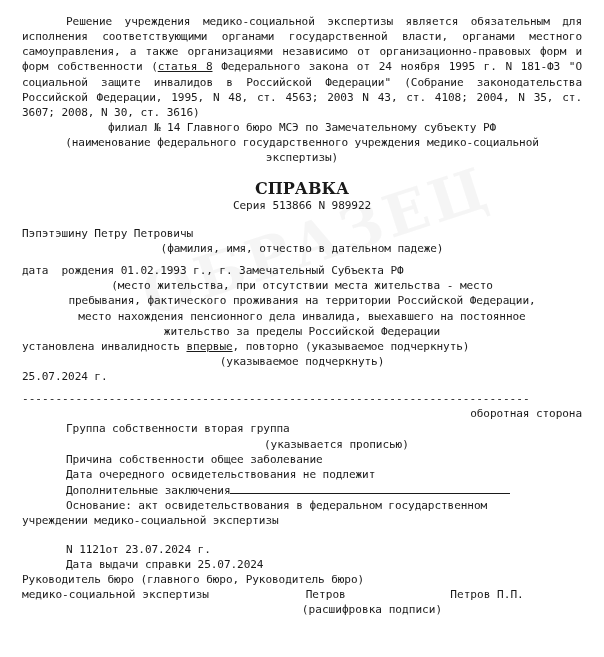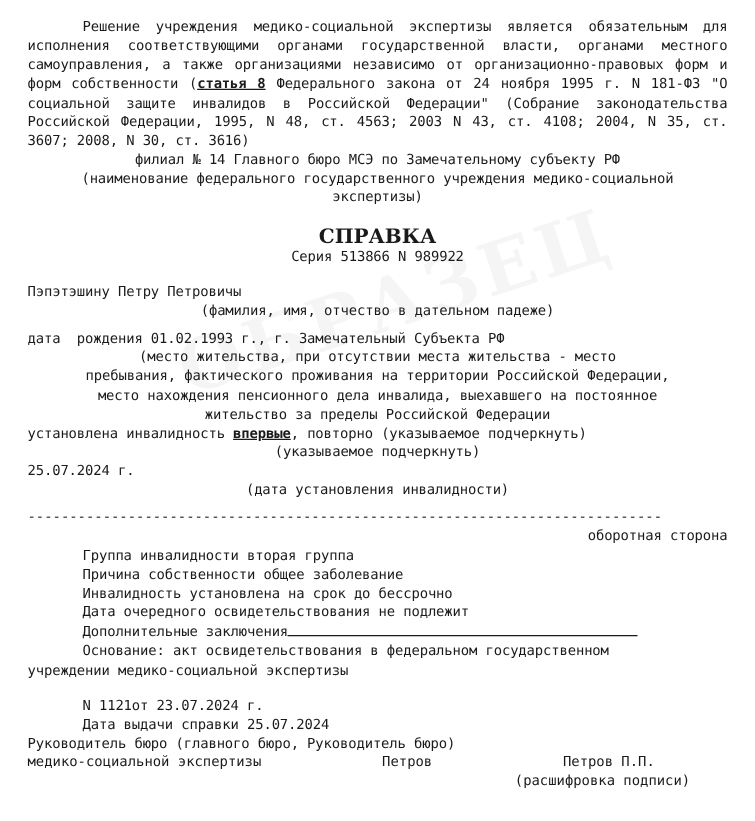--- a/index.html
+++ b/index.html
@@ -64,41 +64,41 @@
   }
   .ctr { text-align: center; }
   .right { text-align: right; }
   .bold-ctr {
     text-align: center;
     font-family: "DejaVu Serif", serif;
     font-weight: bold;
     font-size: 16px;
     letter-spacing: 0px;
   }
-  .u { text-decoration: underline; font-weight: bold; }
+  .u { text-decoration: underline; }
   .gap-sm { height: 7px; }
   .gap-md { height: 13px; }
 
   .dashrow {
     font-size: 11.1px;
     line-height: 15.15px;
     letter-spacing: 0px;
     overflow: hidden;
     white-space: nowrap;
     color: #1a1a1a;
     height: 15px;
   }
   .blankfill {
     display: inline-block;
     border-bottom: 1px solid #1a1a1a;
     height: 11px;
     vertical-align: baseline;
     width: 280px;
   }
-  .sig-row { display: flex; font-size: 11.1px; line-height: 15.15px; white-space: pre; justify-content: flex-end; }
+  .sig-row { display: flex; font-size: 11.1px; line-height: 15.15px; white-space: pre; }
   .sig-a { width: 250px; }
   .sig-b { width: 140px; text-align: center; }
   .sig-c { width: 200px; text-align: center; }
 </style>
 </head>
 <body>
 
 <div class="page">
 
   <div class="watermark">ОБРАЗЕЦ</div>
@@ -125,30 +125,29 @@
 
     <div class="line">дата  рождения 01.02.1993 г., г. Замечательный Субъекта РФ</div>
     <div class="line ctr">(место жительства, при отсутствии места жительства - место</div>
     <div class="line ctr">пребывания, фактического проживания на территории Российской Федерации,</div>
     <div class="line ctr">место нахождения пенсионного дела инвалида, выехавшего на постоянное</div>
     <div class="line ctr">жительство за пределы Российской Федерации</div>
     <div class="line"><span>установлена инвалидность </span><span class="u">впервые</span><span>, повторно (указываемое подчеркнуть)</span></div>
 
     <div class="line ctr">(указываемое подчеркнуть)</div>
     <div class="line">25.07.2024 г.</div>
-    <div class="line ctr">(дата установления инвалидности)</div>
 
     <div class="gap-sm"></div>
 
     <div class="dashrow">----------------------------------------------------------------------------</div>
     <div class="line right">оборотная сторона</div>
 
-    <div class="line" style="padding-left:44px">Группа инвалидности вторая группа</div>
+    <div class="line" style="padding-left:44px">Группа собственности вторая группа</div>
+    <div class="line" style="padding-left:242px">(указывается прописью)</div>
     <div class="line" style="padding-left:44px">Причина собственности общее заболевание</div>
-    <div class="line" style="padding-left:44px">Инвалидность установлена на срок до бессрочно</div>
     <div class="line" style="padding-left:44px">Дата очередного освидетельствования не подлежит</div>
     <div class="line" style="padding-left:44px"><span>Дополнительные заключения</span><span class="blankfill"></span></div>
     <div class="line" style="padding-left:44px">Основание: акт освидетельствования в федеральном государственном</div>
     <div class="line">учреждении медико-социальной экспертизы</div>
 
     <div class="gap-md"></div>
 
     <div class="line" style="padding-left:44px">N 1121от 23.07.2024 г.</div>
     <div class="line" style="padding-left:44px">Дата выдачи справки 25.07.2024</div>
     <div class="line">Руководитель бюро (главного бюро, Руководитель бюро)</div>

